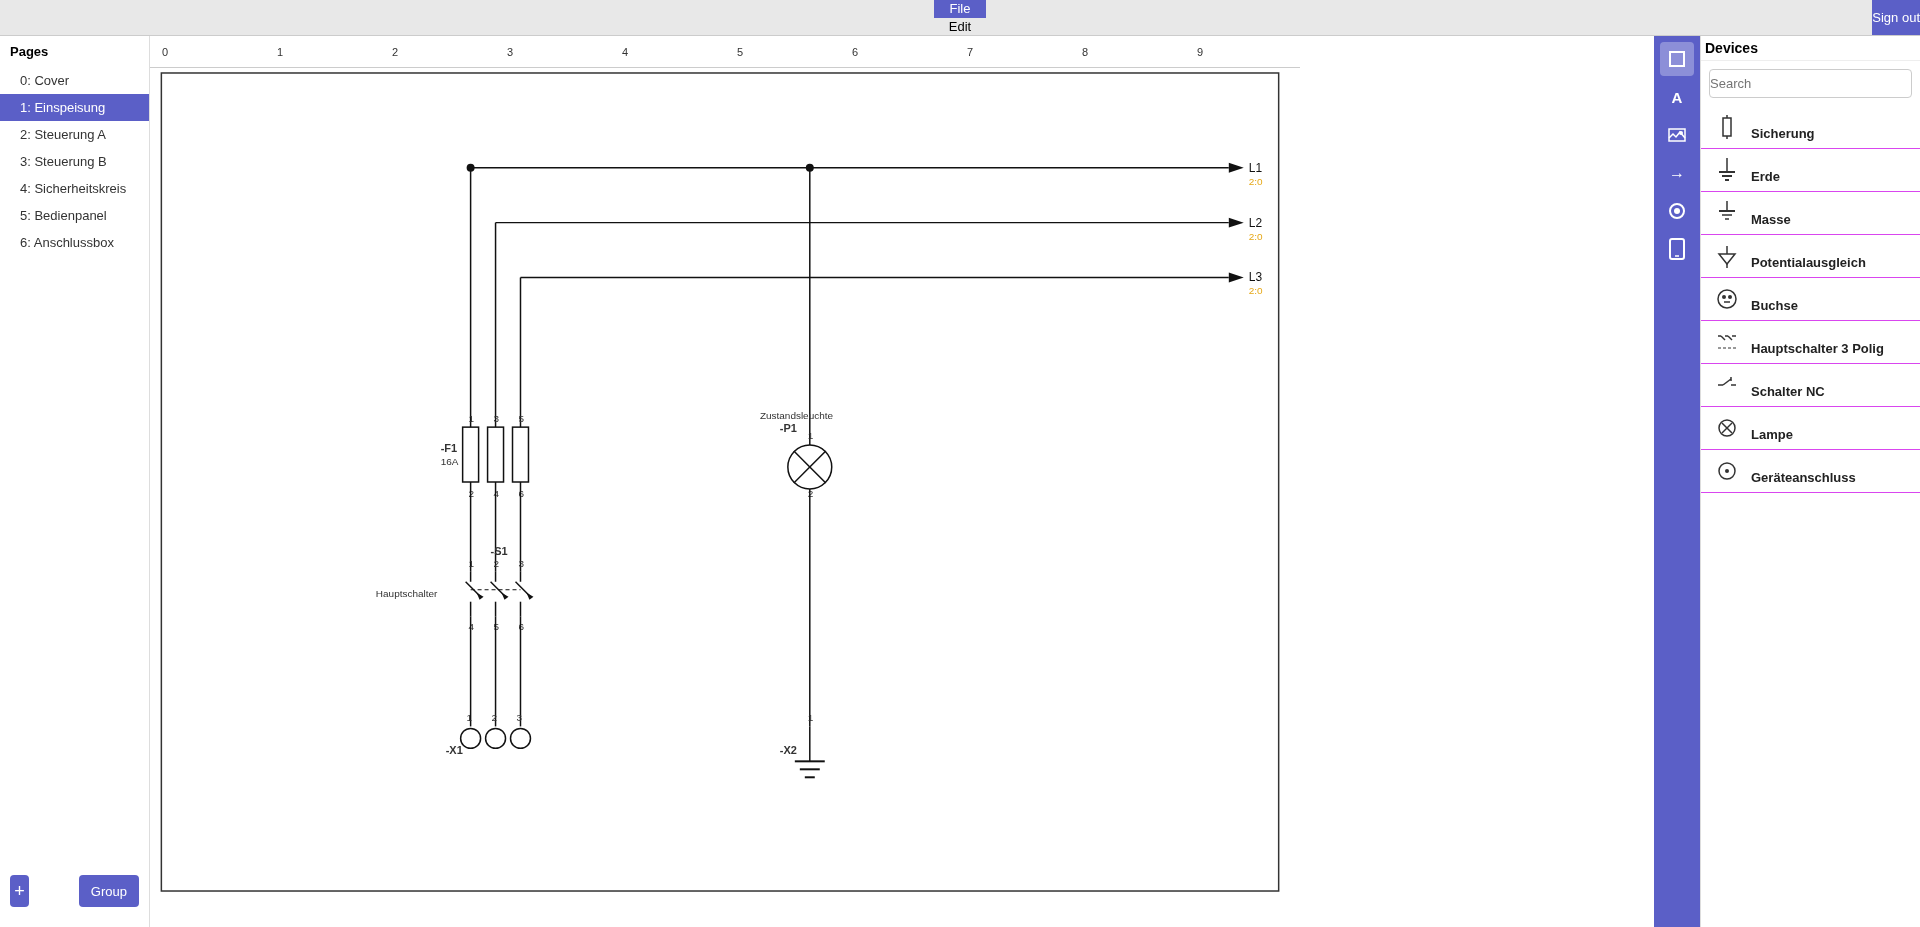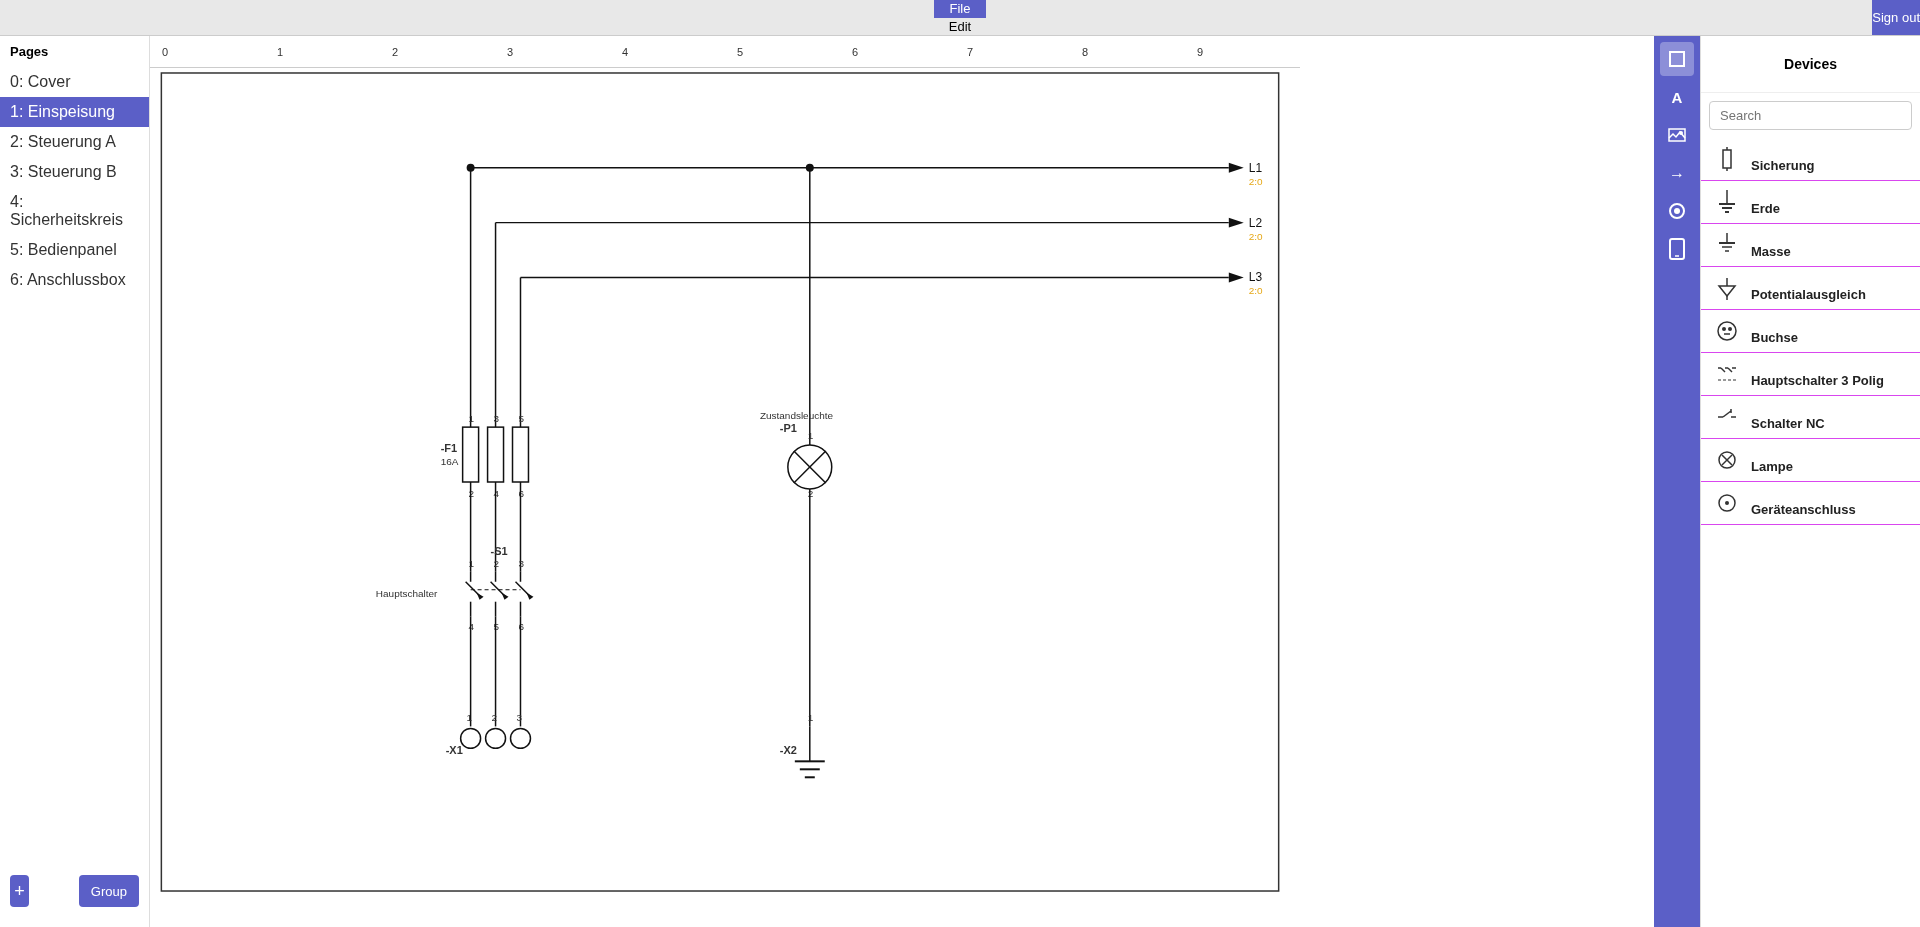--- a/index.html
+++ b/index.html
@@ -23,21 +23,21 @@
     
     #main { display: flex; height: calc(927px - 36px); }
 
     
     #sidebar {
       width: 150px; background: white; border-right: 1px solid #ddd; display: flex; flex-direction: column;
       flex-shrink: 0;
     }
     #sidebar .sidebar-title { font-weight: bold; padding: 8px 10px; font-size: 13px; }
     #sidebar .page-item {
-      padding: 6px 10px; cursor: pointer; font-size: 16px; color: #333;
+      padding: 6px 20px; cursor: pointer; font-size: 13px; color: #333;
     }
     #sidebar .page-item.active { background: #5b5fc7; color: white; }
     #sidebar .btn-row { display: flex; gap: 6px; padding: 10px; margin-top: auto; margin-bottom: 10px; }
     #sidebar .btn-add {
       background: #5b5fc7; color: white; border: none; border-radius: 4px; width: 36px; height: 32px;
       cursor: pointer; font-size: 18px; display: flex; align-items: center; justify-content: center;
     }
     #sidebar .btn-group {
       background: #5b5fc7; color: white; border: none; border-radius: 4px; padding: 0 12px; height: 32px;
       cursor: pointer; font-size: 13px; margin-left: 44px;
@@ -74,24 +74,24 @@
       display: flex; align-items: center; justify-content: center; border-radius: 4px; color: white;
     }
     .tool-btn.active { background: rgba(255,255,255,0.3); }
 
     
     #devices-panel {
       width: 220px; background: white; border-left: 1px solid #ddd; display: flex; flex-direction: column;
       flex-shrink: 0;
     }
     #devices-panel .panel-title {
-      font-weight: bold; font-size: 14px; text-align: center; padding: 20px; border-bottom: 1px solid #eee;
+      font-weight: bold; font-size: 14px; text-align: left; padding: 4px; border-bottom: 1px solid #eee;
     }
     #devices-panel .search-box {
-      margin: 8px; padding: 6px 10px; border: 1px solid #ccc; border-radius: 4px; font-size: 13px; width: calc(100% - 16px);
+      margin: 8px; padding: 6px 0; border: 1px solid #ccc; border-radius: 4px; font-size: 13px; width: calc(100% - 16px);
     }
     #devices-panel .device-list { overflow-y: auto; flex: 1; }
     .device-item {
       display: flex; align-items: flex-end; padding: 7px 12px; border-bottom: 1px solid #d946ef; cursor: pointer; gap: 10px; font-weight: bold;
     }
     .device-icon { width: 28px; height: 28px; display: flex; align-items: center; justify-content: center; flex-shrink: 0; }
     .device-label { font-size: 13px; color: #222; }
 
     
     #devices-panel .device-list::-webkit-scrollbar { width: 6px; }

